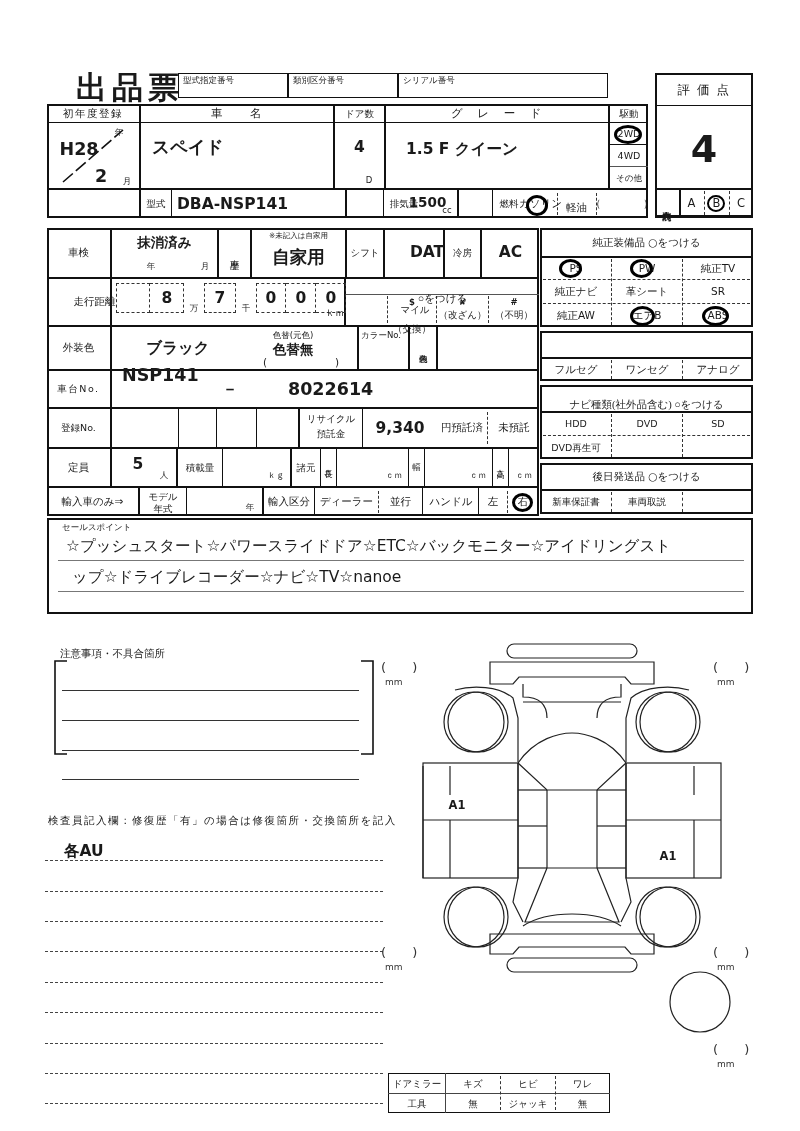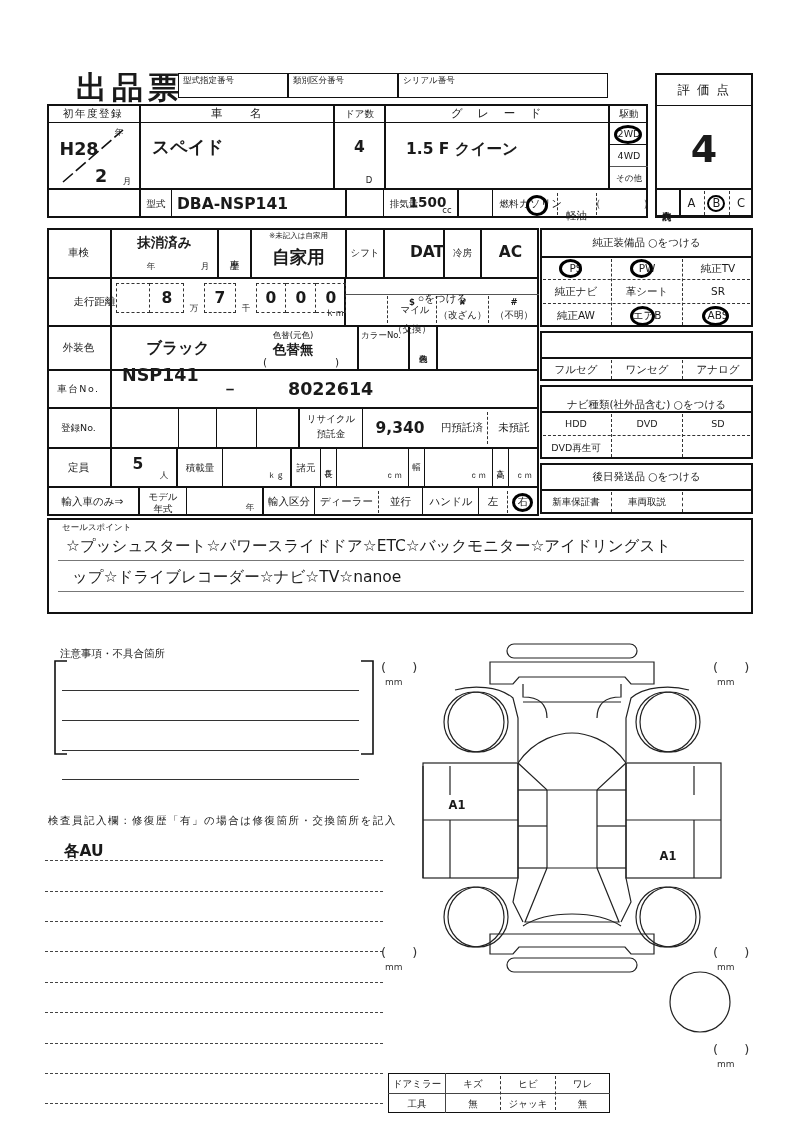--- a/index.html
+++ b/index.html
@@ -131,21 +131,21 @@
   <div class="dash-v" style="left:596px; top:193px; height:22px;"></div>
 
   <div class="lbl t9" style="left:141px; top:190px; width:30px; height:28px;">型式</div>
   <div class="lbl left t15 b" style="left:177px; top:192px; width:165px; height:24px;">DBA-NSP141</div>
   <div class="lbl t9" style="left:385px; top:190px; width:38px; height:28px;">排気量</div>
   <div class="lbl t13 b" style="left:400px; top:190px; width:55px; height:24px;">1500</div>
   <div class="lbl t8" style="left:438px; top:204px; width:18px; height:12px;">cc</div>
 
   <div class="lbl t9" style="left:494px; top:190px; width:30px; height:28px;">燃料</div>
   <div class="lbl t10" style="left:524px; top:190px; width:33px; height:28px;">ガソリン</div>
-  <div class="lbl t10" style="left:558px; top:190px; width:37px; height:36px;margin-top:8px;">軽油</div>
+  <div class="lbl t10" style="left:558px; top:190px; width:37px; height:36px;">軽油</div>
   <div class="lbl t10" style="left:597px; top:190px; width:50px; height:28px;">（　　　　）</div>
   <div class="omark" style="left:526px; top:195px; width:22px; height:21px;"></div>
 
   <div class="bx2" style="left:47px; top:228px; width:492px; height:288px;"></div>
 
   <div class="hl" style="left:47px; top:277px; width:492px; height:2px;"></div>
   <div class="hl" style="left:47px; top:325px; width:492px; height:2px;"></div>
   <div class="hl" style="left:47px; top:369px; width:492px; height:2px;"></div>
   <div class="hl" style="left:47px; top:407px; width:492px; height:2px;"></div>
   <div class="hl" style="left:47px; top:447px; width:492px; height:2px;"></div>
@@ -325,21 +325,21 @@
   <div class="dash-v" style="left:682px; top:360px; height:19px;"></div>
   <div class="lbl t10" style="left:541px; top:359px; width:70px; height:21px;">フルセグ</div>
   <div class="lbl t10" style="left:612px; top:359px; width:70px; height:21px;">ワンセグ</div>
   <div class="lbl t10" style="left:683px; top:359px; width:70px; height:21px;">アナログ</div>
 
   <div class="bx2" style="left:540px; top:385px; width:213px; height:74px;"></div>
   <div class="hl" style="left:540px; top:411px; width:213px; height:1.5px;"></div>
   <div class="dash-h" style="left:543px; top:435px; width:207px;"></div>
   <div class="dash-v" style="left:611px; top:414px; height:43px;"></div>
   <div class="dash-v" style="left:682px; top:414px; height:43px;"></div>
-  <div class="lbl t10" style="left:540px; top:387px; width:213px; height:36px;">ナビ種類(社外品含む) ○をつける</div>
+  <div class="lbl t10" style="left:540px; top:387px; width:213px; height:36px;font-family:Liberation Serif, serif;">ナビ種類(社外品含む) ○をつける</div>
   <div class="lbl t9" style="left:541px; top:413px; width:70px; height:21px;">HDD</div>
   <div class="lbl t9" style="left:612px; top:413px; width:70px; height:21px;">DVD</div>
   <div class="lbl t9" style="left:683px; top:413px; width:70px; height:21px;">SD</div>
   <div class="lbl t9" style="left:541px; top:437px; width:70px; height:21px;">DVD再生可</div>
 
   <div class="bx2" style="left:540px; top:463px; width:213px; height:51px;"></div>
   <div class="hl" style="left:540px; top:489px; width:213px; height:1.5px;"></div>
   <div class="dash-v" style="left:611px; top:492px; height:20px;"></div>
   <div class="dash-v" style="left:682px; top:492px; height:20px;"></div>
   <div class="lbl t10" style="left:540px; top:465px; width:213px; height:23px;">後日発送品 ○をつける</div>

